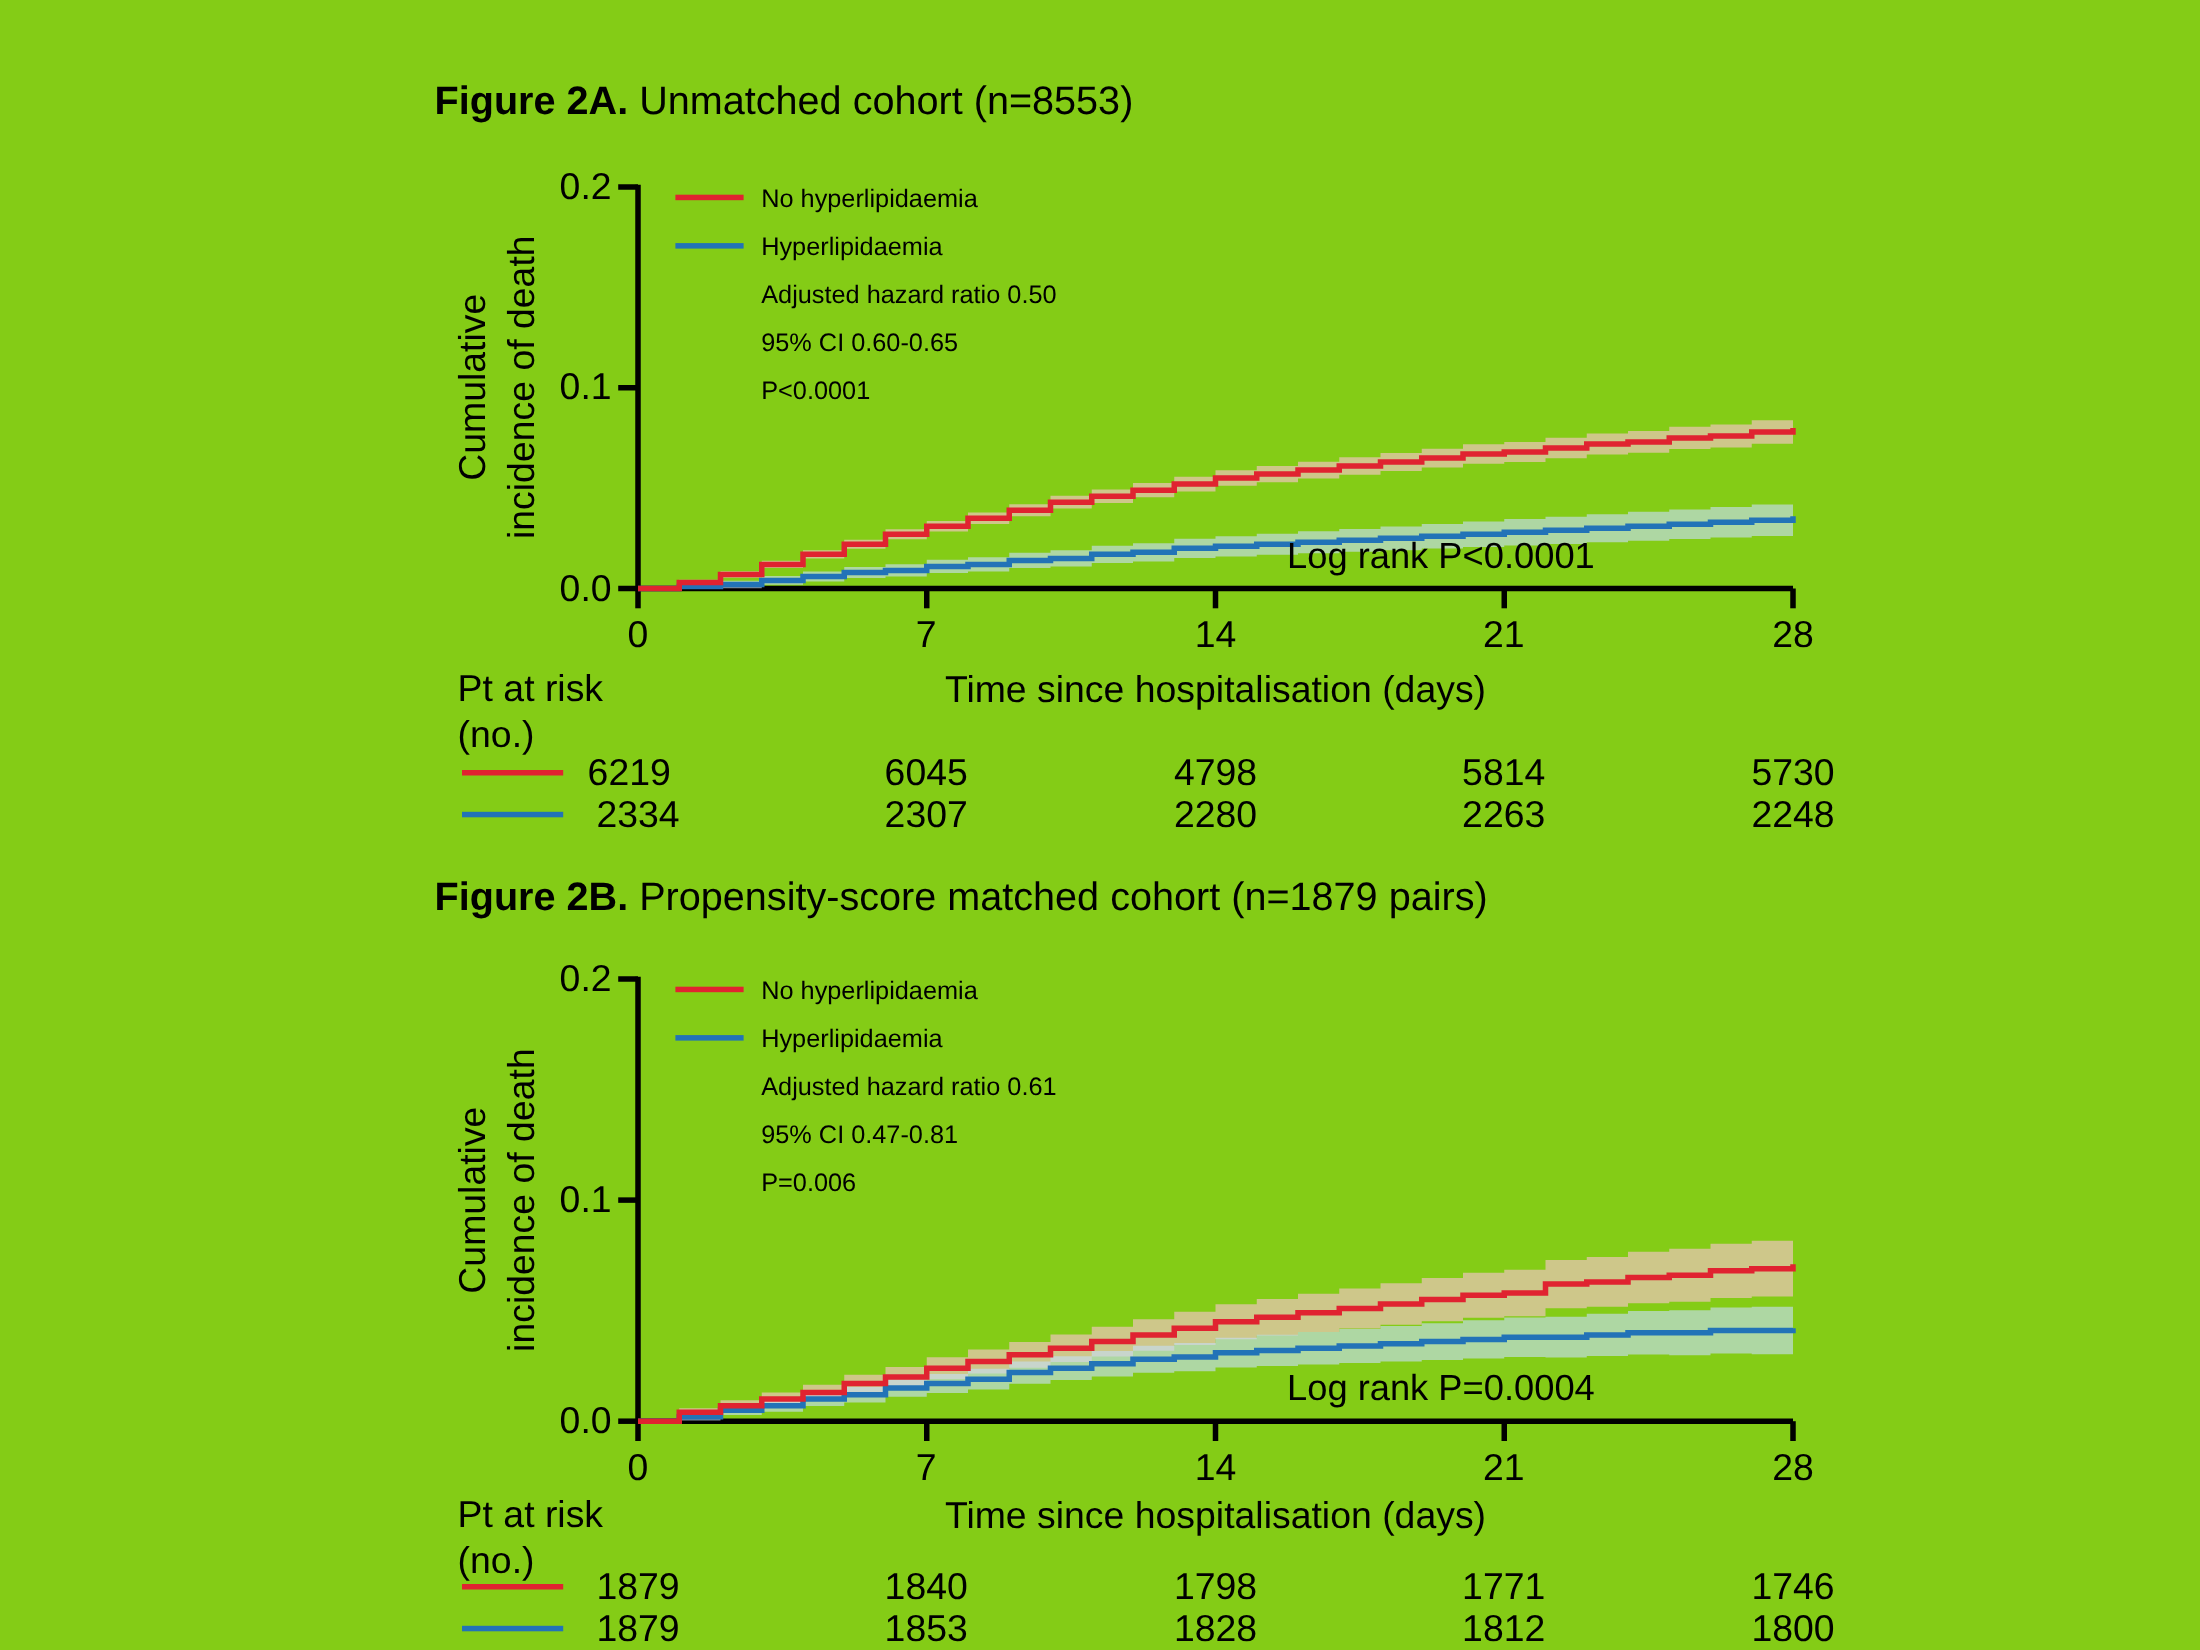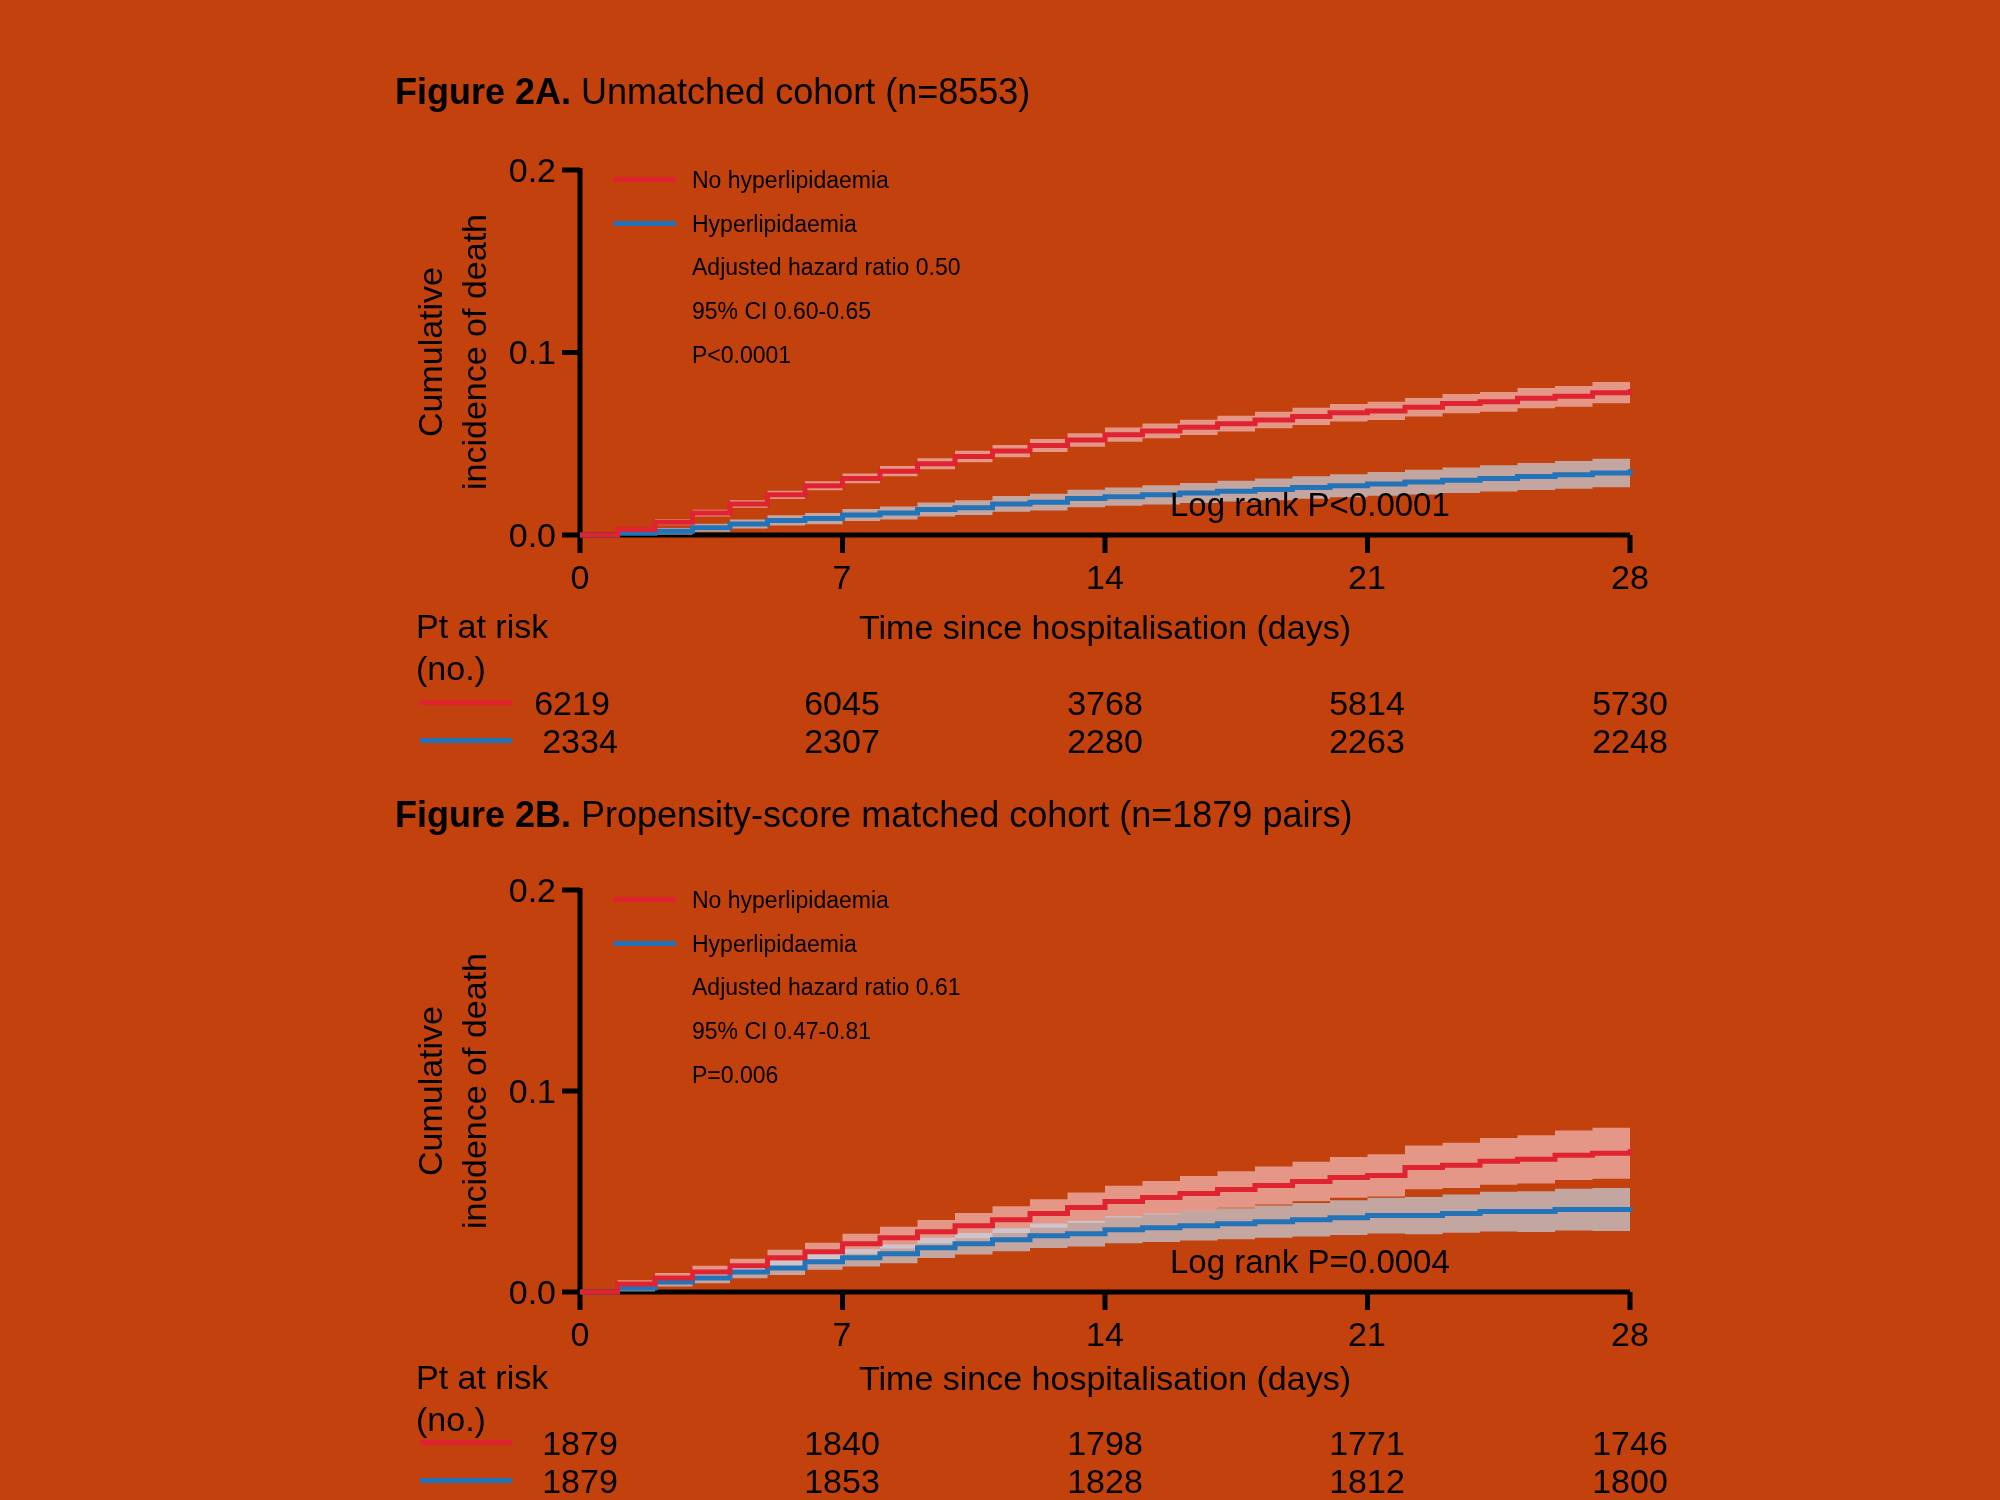--- a/index.html
+++ b/index.html
@@ -1,17 +1,17 @@
 <!DOCTYPE html>
 <html><head>
 <meta charset="utf-8">
 <style>
   html,body{margin:0;padding:0;background:#ffffff;}
   .canvas{
-    position:relative;width:2000px;height:1500px;background:#c2410c;
+    position:relative;width:2000px;height:1500px;background:#84cc16;
     font-family:"Liberation Sans",sans-serif;color:#000;overflow:hidden;
   }
   .abs{position:absolute;}
   #plot-svg{position:absolute;left:0;top:0;}
   .title{font-size:36px;line-height:44px;white-space:nowrap;}
   .b{font-weight:bold;}
   .tick{font-size:34px;line-height:42px;}
   .yt{width:86px;text-align:right;}
   .xt{width:140px;text-align:center;}
   .txt{font-size:23px;line-height:40px;white-space:nowrap;}
@@ -92,21 +92,21 @@
   <div class="abs tick xt" style="left:1560px;top:556px">28</div>
 
   <div class="abs xlabel" style="left:695px;top:607px">Time since hospitalisation (days)</div>
 
   <div class="abs lbl" style="left:416px;top:607px">Pt at risk</div>
   <div class="abs lbl" style="left:416px;top:649px">(no.)</div>
 
   <div class="abs risk-swatch" style="left: 420px; top: 700px; background: rgb(224, 35, 48);"></div>
   <div class="abs num" style="left:497px;top:684px">6219</div>
   <div class="abs num" style="left:767px;top:684px">6045</div>
-  <div class="abs num" style="left:1030px;top:684px">3768</div>
+  <div class="abs num" style="left:1030px;top:684px">4798</div>
   <div class="abs num" style="left:1292px;top:684px">5814</div>
   <div class="abs num" style="left:1555px;top:684px">5730</div>
 
   <div class="abs risk-swatch" style="left: 420px; top: 738px; background: rgb(34, 115, 183);"></div>
   <div class="abs num" style="left:505px;top:722px">2334</div>
   <div class="abs num" style="left:767px;top:722px">2307</div>
   <div class="abs num" style="left:1030px;top:722px">2280</div>
   <div class="abs num" style="left:1292px;top:722px">2263</div>
   <div class="abs num" style="left:1555px;top:722px">2248</div>
 

